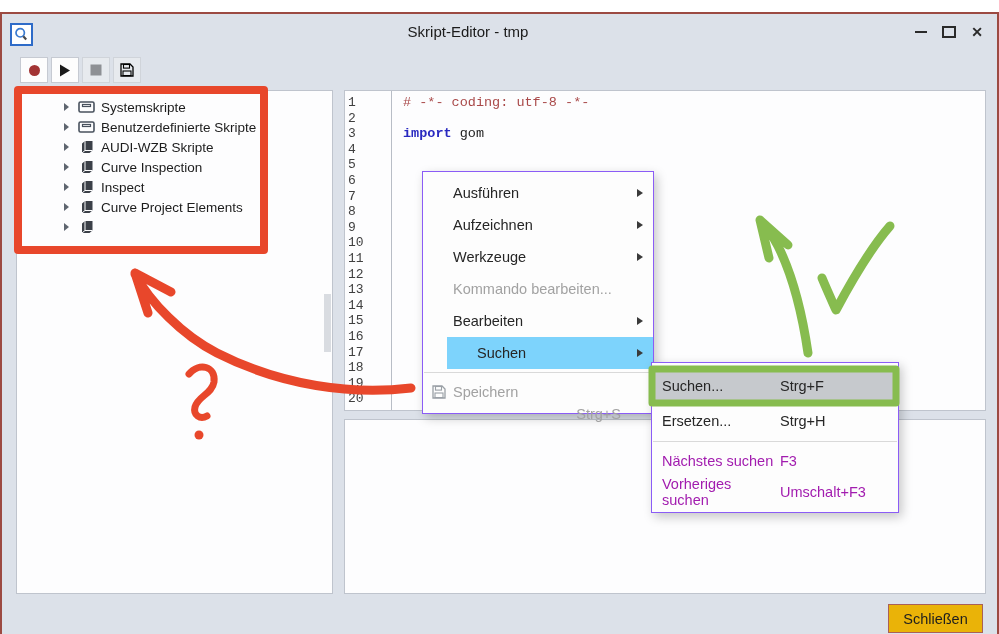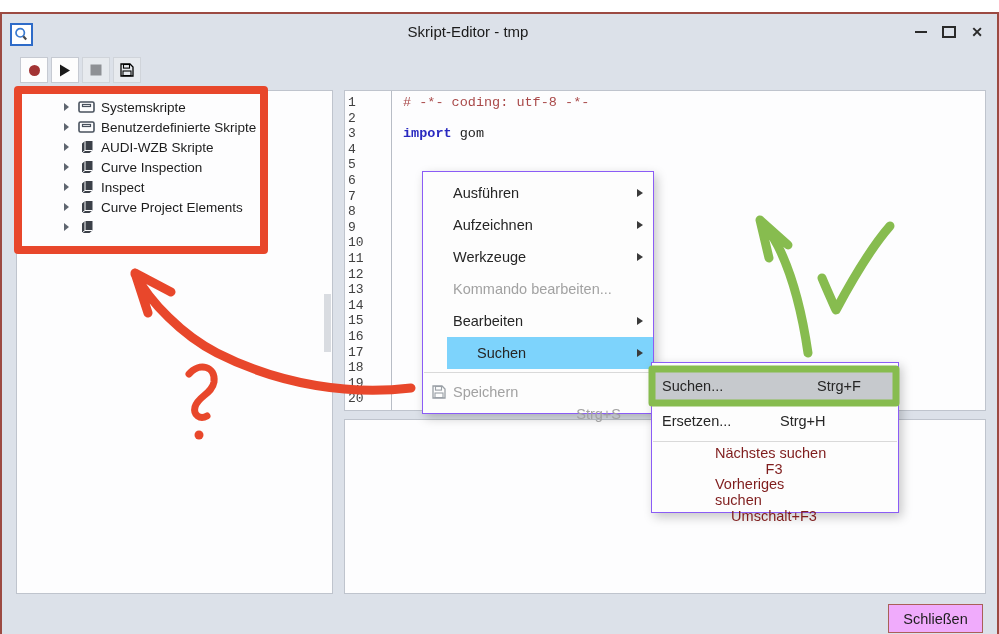--- a/index.html
+++ b/index.html
@@ -61,26 +61,26 @@
   .menu-item.disabled{color:#a2a2a2;}
   .mi-icon{width:22px;height:18px;flex:none;display:flex;align-items:center;justify-content:flex-start;color:#9aa0a6;}
   .mi-label{flex:1;}
   .mi-shortcut{margin-right:8px;margin-top:44px;}
   .mi-arrow{width:14px;flex:none;display:flex;justify-content:flex-end;}
   .mi-arrow.has::after{content:'';width:0;height:0;border:4.5px solid transparent;
     border-left:6px solid #3a3a3a;border-right:0;}
   .menu-sep{height:1px;background:#d9d9d9;margin:3px 1px;}
   .sub-item{display:flex;align-items:center;padding:0 12px 0 10px;font-size:14.5px;color:#262626;height:35px;}
   .sub-item.small{height:31px;}
-  .sub-item.highlight{background:#c6c9cd;gap:37px;}
-  .sub-item.disabled{color:#7f1d1d;flex-direction:column;}
+  .sub-item.highlight{background:#c6c9cd;}
+  .sub-item.disabled{color:#a21caf;}
   .sub-label{width:118px;flex:none;}
 
   
-  .close-button{position:absolute;left:886px;top:590px;width:95px;height:29px;background:#f0abfc;
+  .close-button{position:absolute;left:886px;top:590px;width:95px;height:29px;background:#eab308;
     border:1px solid #a96058;box-sizing:border-box;display:flex;align-items:center;justify-content:center;
     font-size:14.5px;color:#1e1e1e;}
 
   
   .annotations{position:absolute;top:0;left:0;z-index:50;pointer-events:none;}
   .ann-red{stroke:var(--ann-red,#e8472b);fill:none;stroke-linecap:round;stroke-linejoin:round;}
   .ann-red-fill{fill:var(--ann-red,#e8472b);}
   .ann-green{stroke:var(--ann-green,#87bc4f);fill:none;stroke-linecap:round;stroke-linejoin:round;}
 </style>
 </head>

